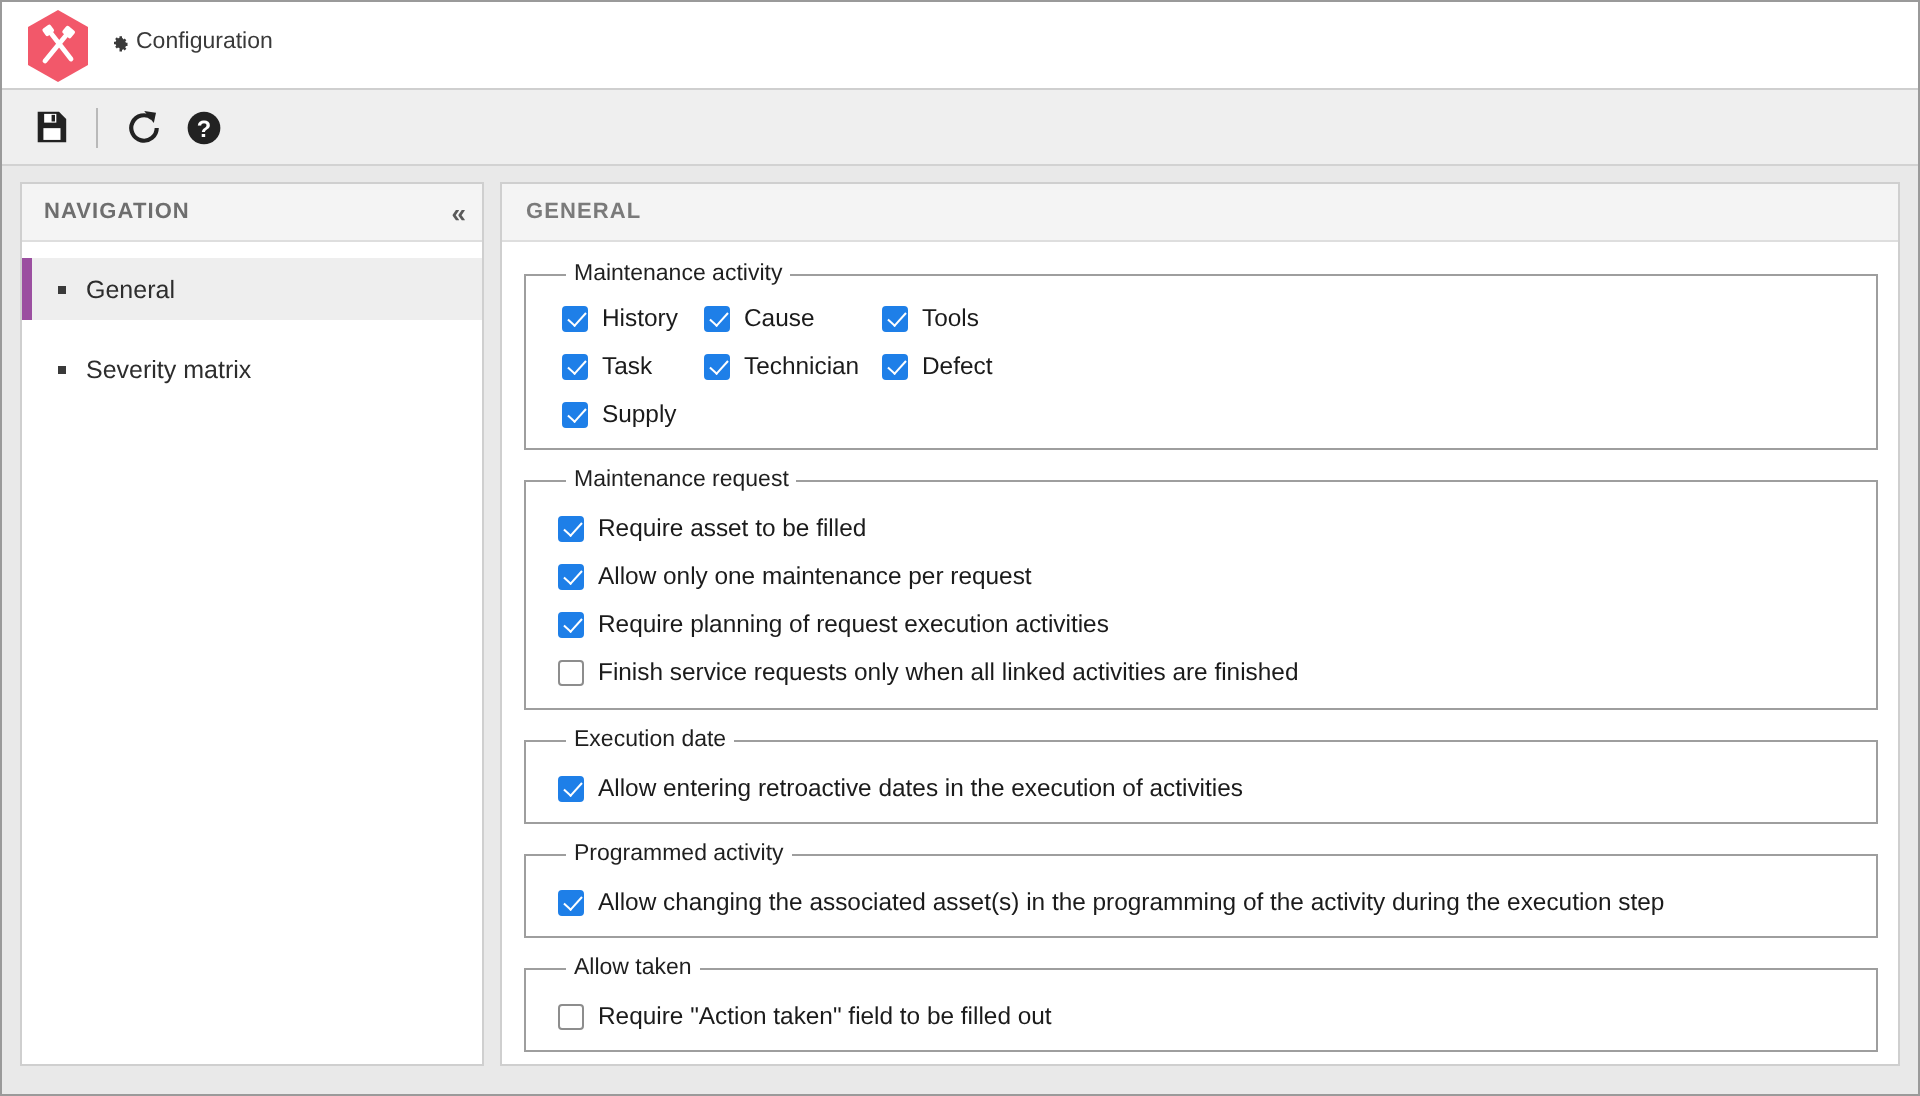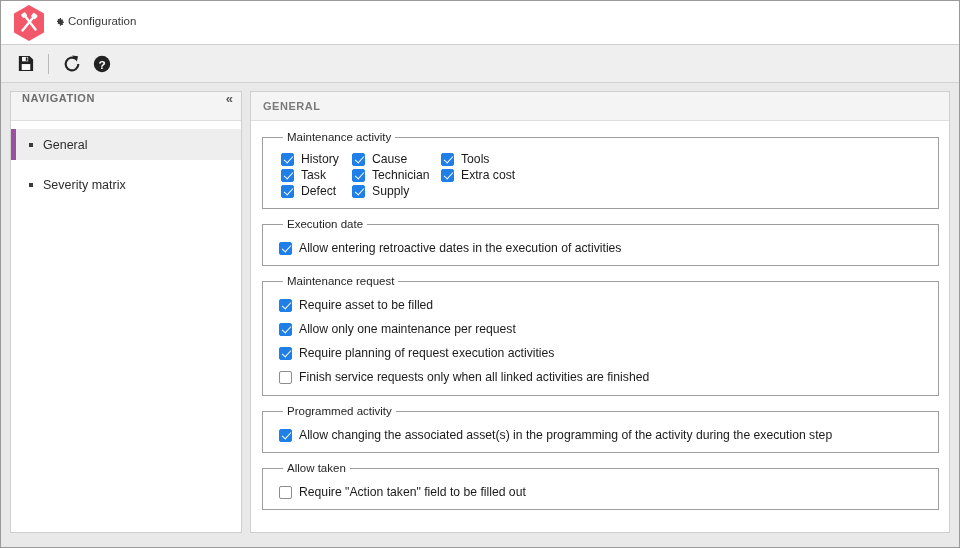--- a/index.html
+++ b/index.html
@@ -90,21 +90,21 @@
     border: 1px solid #cfcfcf;
     display: flex;
     flex-direction: column;
     overflow: hidden;
   }
   #nav-header {
     height: 29px;
     background: #f4f4f4;
     border-bottom: 1px solid #dedede;
     display: flex;
-    align-items: flex-start;
+    align-items: center;
     justify-content: space-between;
     padding: 0 9px 0 11px;
     flex: none;
   }
   #nav-header-title {
     font-size: 11px;
     font-weight: bold;
     color: #6e6e6e;
     letter-spacing: 0.55px;
   }
@@ -184,21 +184,21 @@
   fieldset.group > legend {
     font-size: 11.5px;
     color: #1f1f1f;
     padding: 0 4px;
     margin-left: 10px;
   }
 
   .grid3 {
     display: grid;
     grid-template-columns: 71px 89px auto;
-    row-gap: 2px;
+    row-gap: 10px;
     padding: 3px 0 2px 8px;
   }
   .stack {
     display: flex;
     flex-direction: column;
     gap: 10px;
     padding: 5px 0 3px 6px;
   }
   .stack.single { padding-top: 5px; padding-bottom: 2px; }
 
@@ -339,66 +339,62 @@
             <div class="cbrow">
               <span class="cbox on"></span>
               <span class="cblabel">Task</span>
             </div>
             <div class="cbrow">
               <span class="cbox on"></span>
               <span class="cblabel">Technician</span>
             </div>
             <div class="cbrow">
               <span class="cbox on"></span>
-              <span class="cblabel">Extra cost</span>
-            </div>
-            <div class="cbrow">
-              <span class="cbox on"></span>
               <span class="cblabel">Defect</span>
             </div>
             <div class="cbrow">
               <span class="cbox on"></span>
               <span class="cblabel">Supply</span>
+            </div>
+          </div>
+        </fieldset>
+
+        <fieldset class="group">
+          <legend>Maintenance request</legend>
+          <div class="stack">
+            <div class="cbrow">
+              <span class="cbox on"></span>
+              <span class="cblabel">Require asset to be filled</span>
+            </div>
+            <div class="cbrow">
+              <span class="cbox on"></span>
+              <span class="cblabel">Allow only one maintenance per request</span>
+            </div>
+            <div class="cbrow">
+              <span class="cbox on"></span>
+              <span class="cblabel">Require planning of request execution activities</span>
+            </div>
+            <div class="cbrow">
+              <span class="cbox off"></span>
+              <span class="cblabel">Finish service requests only when all linked activities are finished</span>
             </div>
           </div>
         </fieldset>
 
         <fieldset class="group">
           <legend>Execution date</legend>
           <div class="stack single">
             <div class="cbrow">
               <span class="cbox on"></span>
               <span class="cblabel">Allow entering retroactive dates in the execution of activities</span>
             </div>
           </div>
         </fieldset>
 
         <fieldset class="group">
-          <legend>Maintenance request</legend>
-          <div class="stack">
-            <div class="cbrow">
-              <span class="cbox on"></span>
-              <span class="cblabel">Require asset to be filled</span>
-            </div>
-            <div class="cbrow">
-              <span class="cbox on"></span>
-              <span class="cblabel">Allow only one maintenance per request</span>
-            </div>
-            <div class="cbrow">
-              <span class="cbox on"></span>
-              <span class="cblabel">Require planning of request execution activities</span>
-            </div>
-            <div class="cbrow">
-              <span class="cbox off"></span>
-              <span class="cblabel">Finish service requests only when all linked activities are finished</span>
-            </div>
-          </div>
-        </fieldset>
-
-        <fieldset class="group">
           <legend>Programmed activity</legend>
           <div class="stack single">
             <div class="cbrow">
               <span class="cbox on"></span>
               <span class="cblabel">Allow changing the associated asset(s) in the programming of the activity during the execution step</span>
             </div>
           </div>
         </fieldset>
 
         <fieldset class="group">

